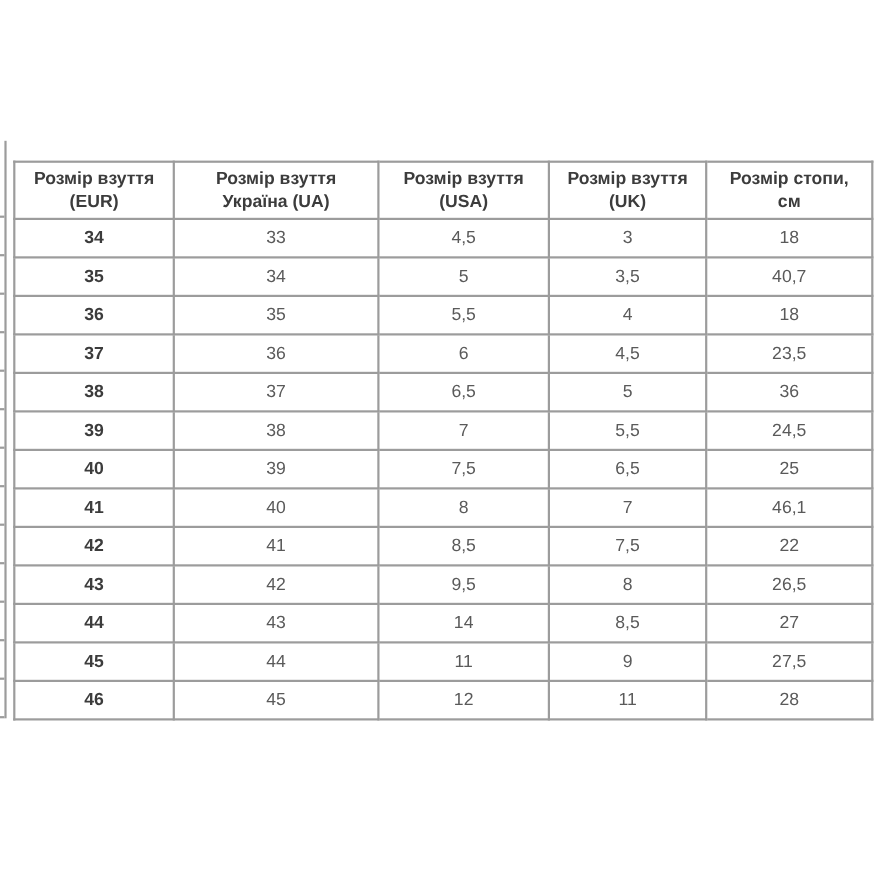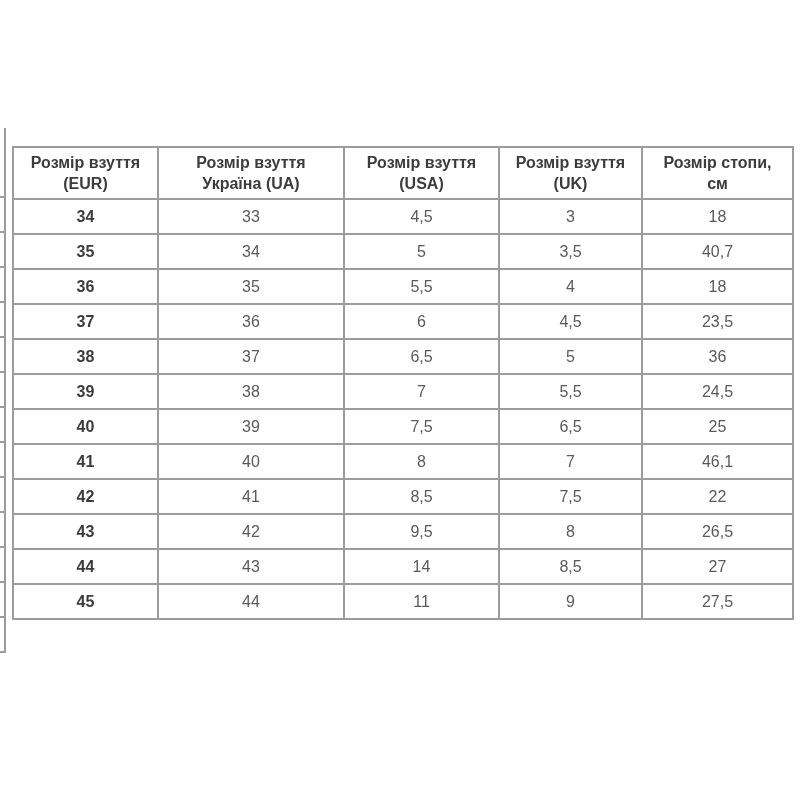--- a/index.html
+++ b/index.html
@@ -185,16 +185,23 @@
           <td>8,5</td>
           <td>27</td>
         </tr>
         <tr>
           <td class="first-col">45</td>
           <td>44</td>
           <td>11</td>
           <td>9</td>
           <td>27,5</td>
         </tr>
+        <tr>
+          <td class="first-col">46</td>
+          <td>45</td>
+          <td>12</td>
+          <td>11</td>
+          <td>28</td>
+        </tr>
       </tbody>
   </table>
 
 </div>
 
 </body></html>

